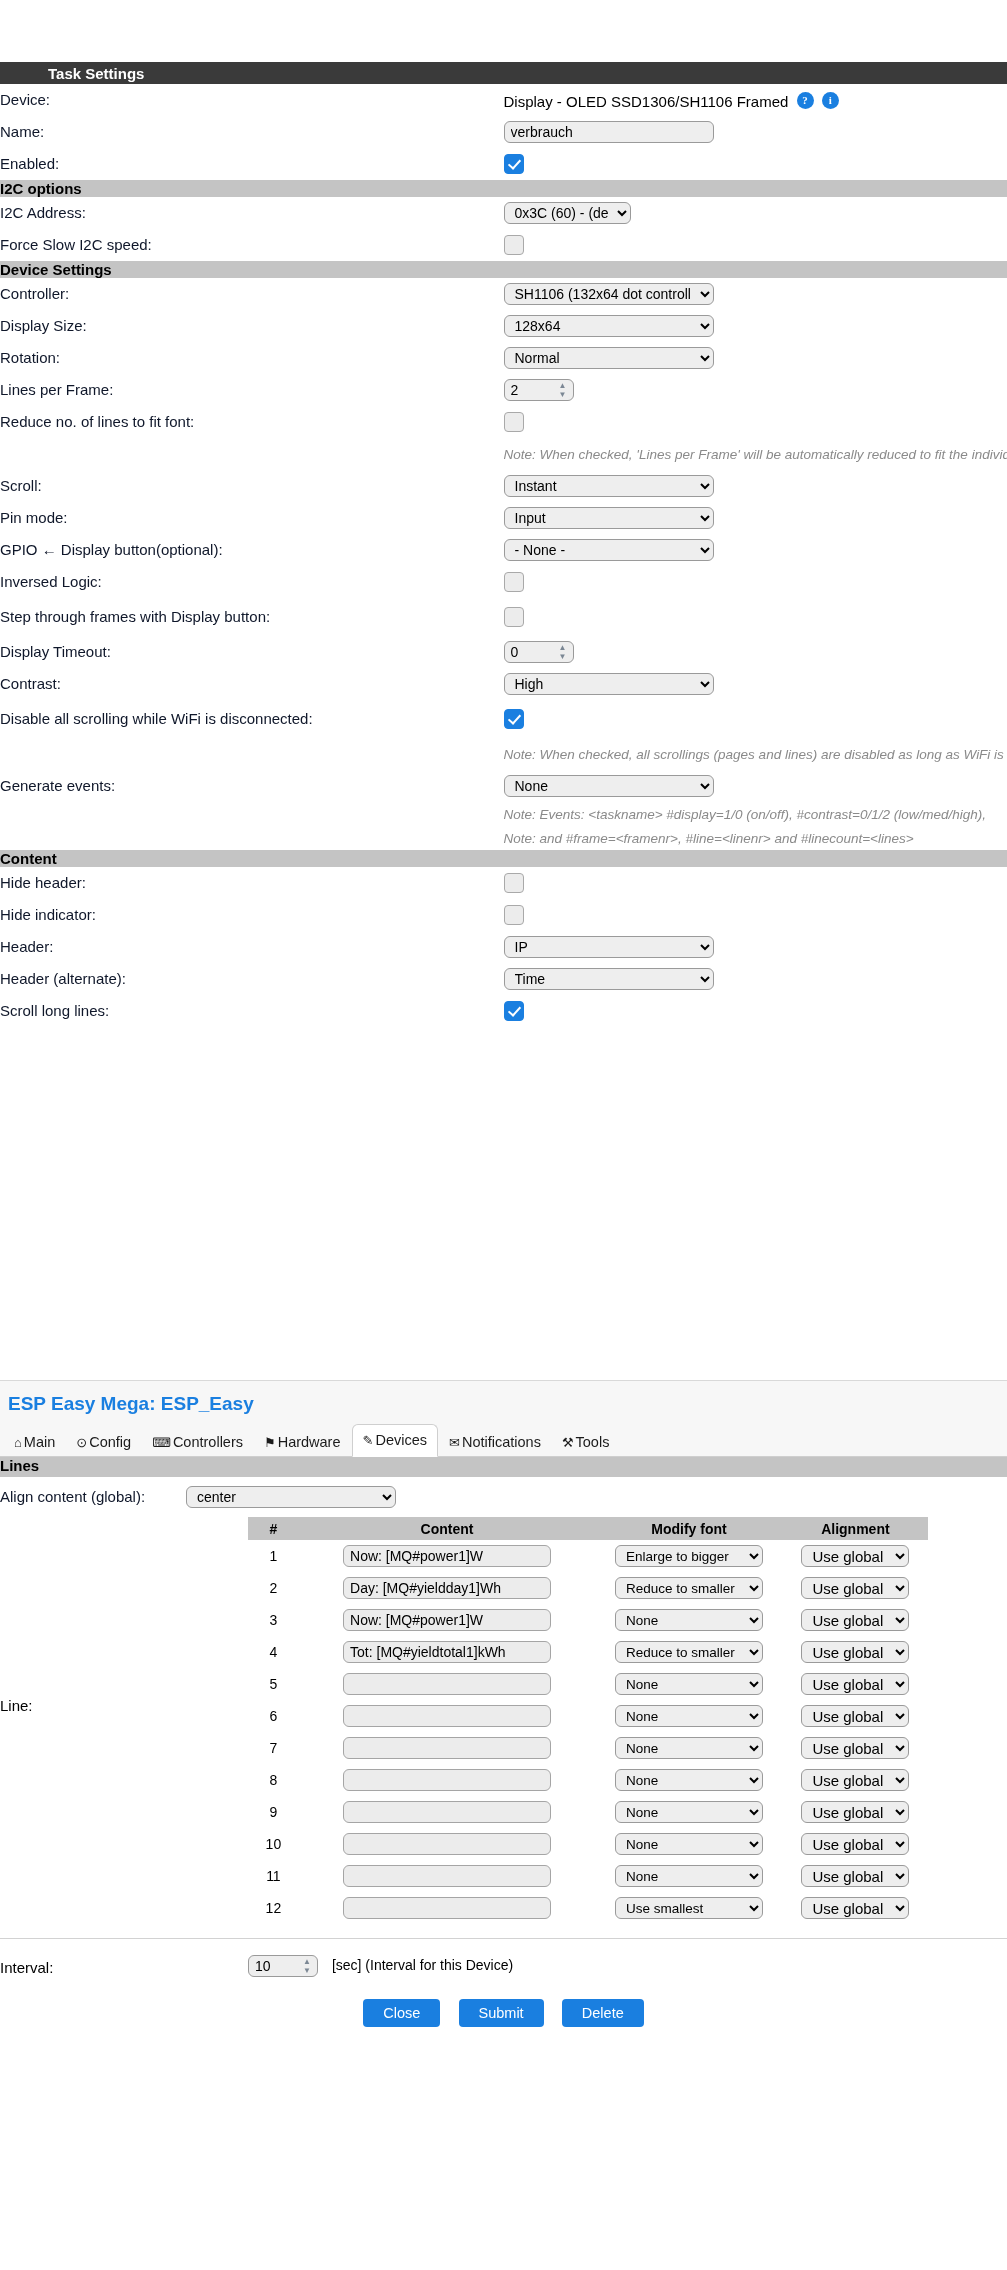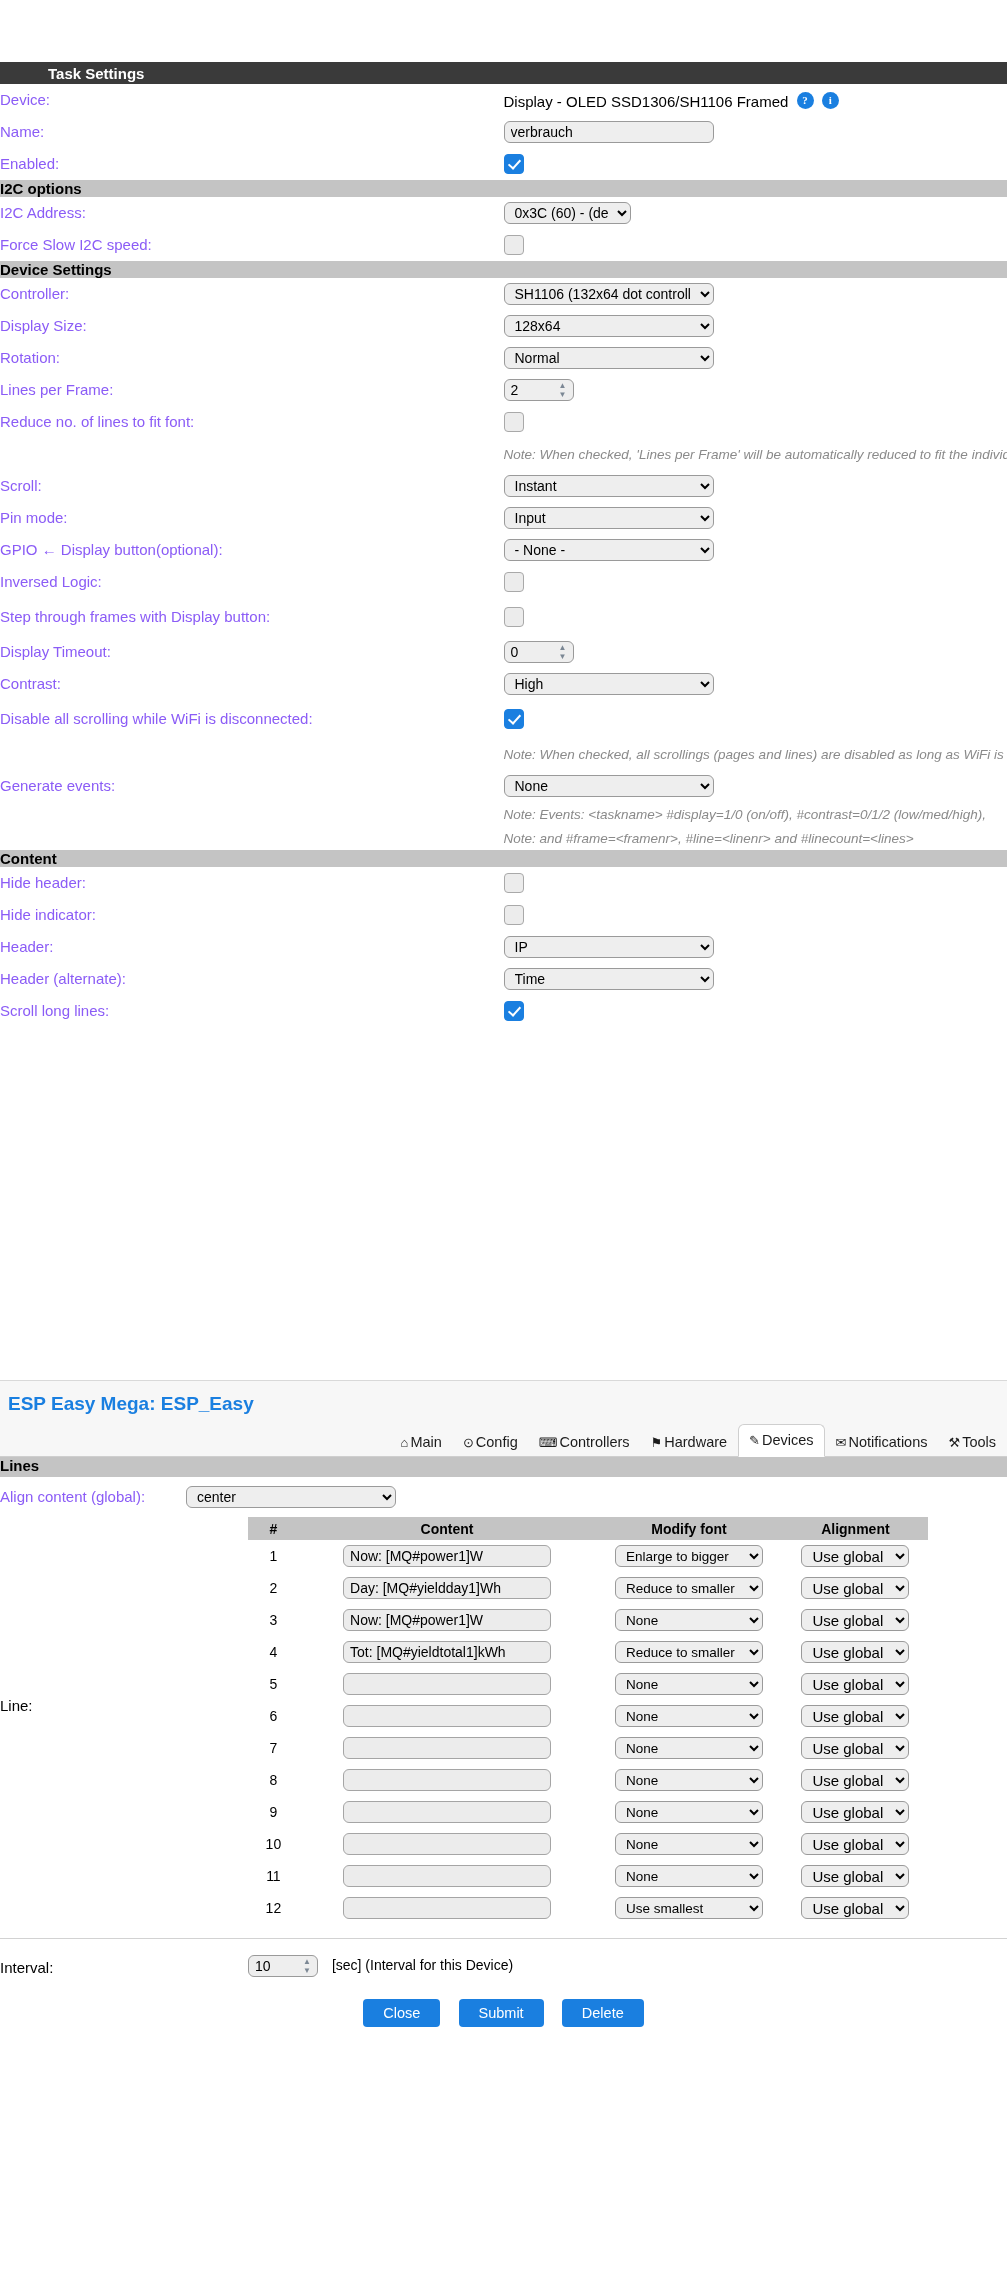--- a/index.html
+++ b/index.html
@@ -37,21 +37,21 @@
     background:#c4c4c4;
     color:#000;
     font-weight:bold;
     font-size:15px;
     height:16px;
     padding-left:0px;
   }
   .lbl {
     width:186px;
     font-size:15px;
-    color:#8b5cf6;
+    color:#0f172a;
     padding-right:6px;
     line-height:1.15;
     padding-left:0;
   }
   .val { padding-left:0; }
 
   .row { height:32px; }
   .row2 { height:38px; }
 
   input[type=text], select, input.num {
@@ -136,24 +136,23 @@
   }
   .brand {
     color:#1a7fe0;
     font-weight:bold;
     font-size:19px;
     padding:12px 0 8px 8px;
   }
   .tabs {
     display:flex;
     align-items:flex-end;
-    padding-left:16px;
+    padding-left:4px;
     border-bottom:1px solid #cfcfcf;
     height:34px;
-    justify-content:flex-end;
   }
   .tab {
     font-size:14.5px;
     color:#1b1b1b;
     padding:6px 9px 7px 9px;
     margin-right:1px;
     white-space:nowrap;
     border:1px solid transparent;
     border-bottom:none;
     position:relative;

